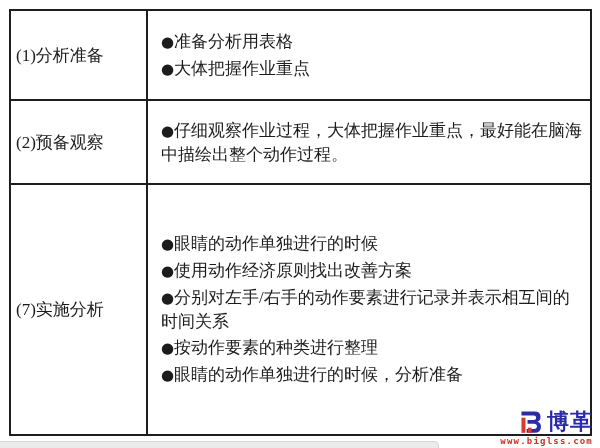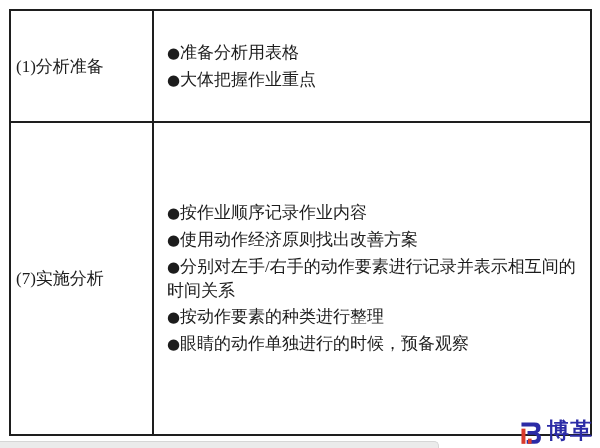--- a/index.html
+++ b/index.html
@@ -29,21 +29,21 @@
     background: #ffffff;
   }
   table.steps td {
     border: 2px solid #1e1e1e;
     vertical-align: middle;
     font-size: 17px;
     line-height: 23px;
   }
   td.label-cell {
     width: 120px;
-    padding: 2px 16px 2px 5px;
+    padding: 2px 10px 2px 5px;
     text-align: left;
   }
   td.content-cell {
     padding: 4px 4px 4px 13px;
   }
   .row-1 { height: 68px; }
   .row-2 { height: 56px; }
   .row-3 { height: 189px; }
   .row-4 { height: 114px; }
   .bullet {
@@ -73,21 +73,20 @@
     width: 100px;
     text-align: right;
     font-family: "Liberation Sans", sans-serif;
   }
   .wm-top {
     display: flex;
     align-items: center;
     justify-content: flex-end;
     gap: 3px;
     height: 28px;
-    font-family: Liberation Mono, monospace;
   }
   .wm-brand {
     font-size: 22px;
     font-weight: bold;
     letter-spacing: 1px;
     line-height: 26px;
   }
   .wm-url {
     font-size: 9px;
     font-weight: bold;
@@ -104,39 +103,46 @@
 
   <table class="steps">
     <tbody>
       <tr class="row-1">
         <td class="label-cell">(1)分析准备</td>
         <td class="content-cell">
           <div class="bullet"><span class="dot">●</span><span>准备分析用表格</span></div>
           <div class="bullet"><span class="dot">●</span><span>大体把握作业重点</span></div>
         </td>
       </tr>
+      <tr class="row-2">
+        <td class="label-cell">(2)预备观察</td>
+        <td class="content-cell">
+          <div class="bullet"><span class="dot">●</span><span>仔细观察作业过程，大体把握作业重点，最好能在脑海中描绘出整个动作过程。</span></div>
+        </td>
+      </tr>
       <tr class="row-3">
         <td class="label-cell">(7)实施分析</td>
         <td class="content-cell">
-          <div class="bullet"><span class="dot">●</span><span>按作业顺序记录作业内容</span></div>
+          <div class="bullet"><span class="dot">●</span><span>眼睛的动作单独进行的时候</span></div>
           <div class="bullet"><span class="dot">●</span><span>使用动作经济原则找出改善方案</span></div>
           <div class="bullet"><span class="dot">●</span><span>分别对左手/右手的动作要素进行记录并表示相互间的时间关系</span></div>
           <div class="bullet"><span class="dot">●</span><span>按动作要素的种类进行整理</span></div>
-          <div class="bullet"><span class="dot">●</span><span>眼睛的动作单独进行的时候，预备观察</span></div>
+          <div class="bullet"><span class="dot">●</span><span>眼睛的动作单独进行的时候，分析准备</span></div>
         </td>
       </tr>
     </tbody>
   </table>
 
   <div class="bottom-strip"></div>
 
   <div class="watermark">
     <div class="wm-top">
       <svg width="26" height="26" viewBox="0 0 30 30">
         <path d="M4 3 H19 Q26 3 26 9 Q26 13.5 22.5 14.7 Q26.5 15.8 26.5 20.5 Q26.5 27.5 19 27.5 H10 V23 H18.5 Q21.8 23 21.8 20 Q21.8 17 18.5 17 H11 V12.6 H18 Q21 12.6 21 10 Q21 7.5 18 7.5 H4 Z" fill="#2b2ba6"></path>
         <rect x="4" y="10" width="4.6" height="17.5" fill="#d93a2b"></rect>
         <rect x="11.5" y="21.5" width="4.2" height="6" fill="#d93a2b"></rect>
       </svg>
       <span class="wm-brand" style="color:#2b2ba6;">博革</span>
     </div>
+    <div class="wm-url" style="color:#c8352a;">www.biglss.com</div>
   </div>
 
 </div>
 
 </body></html>

